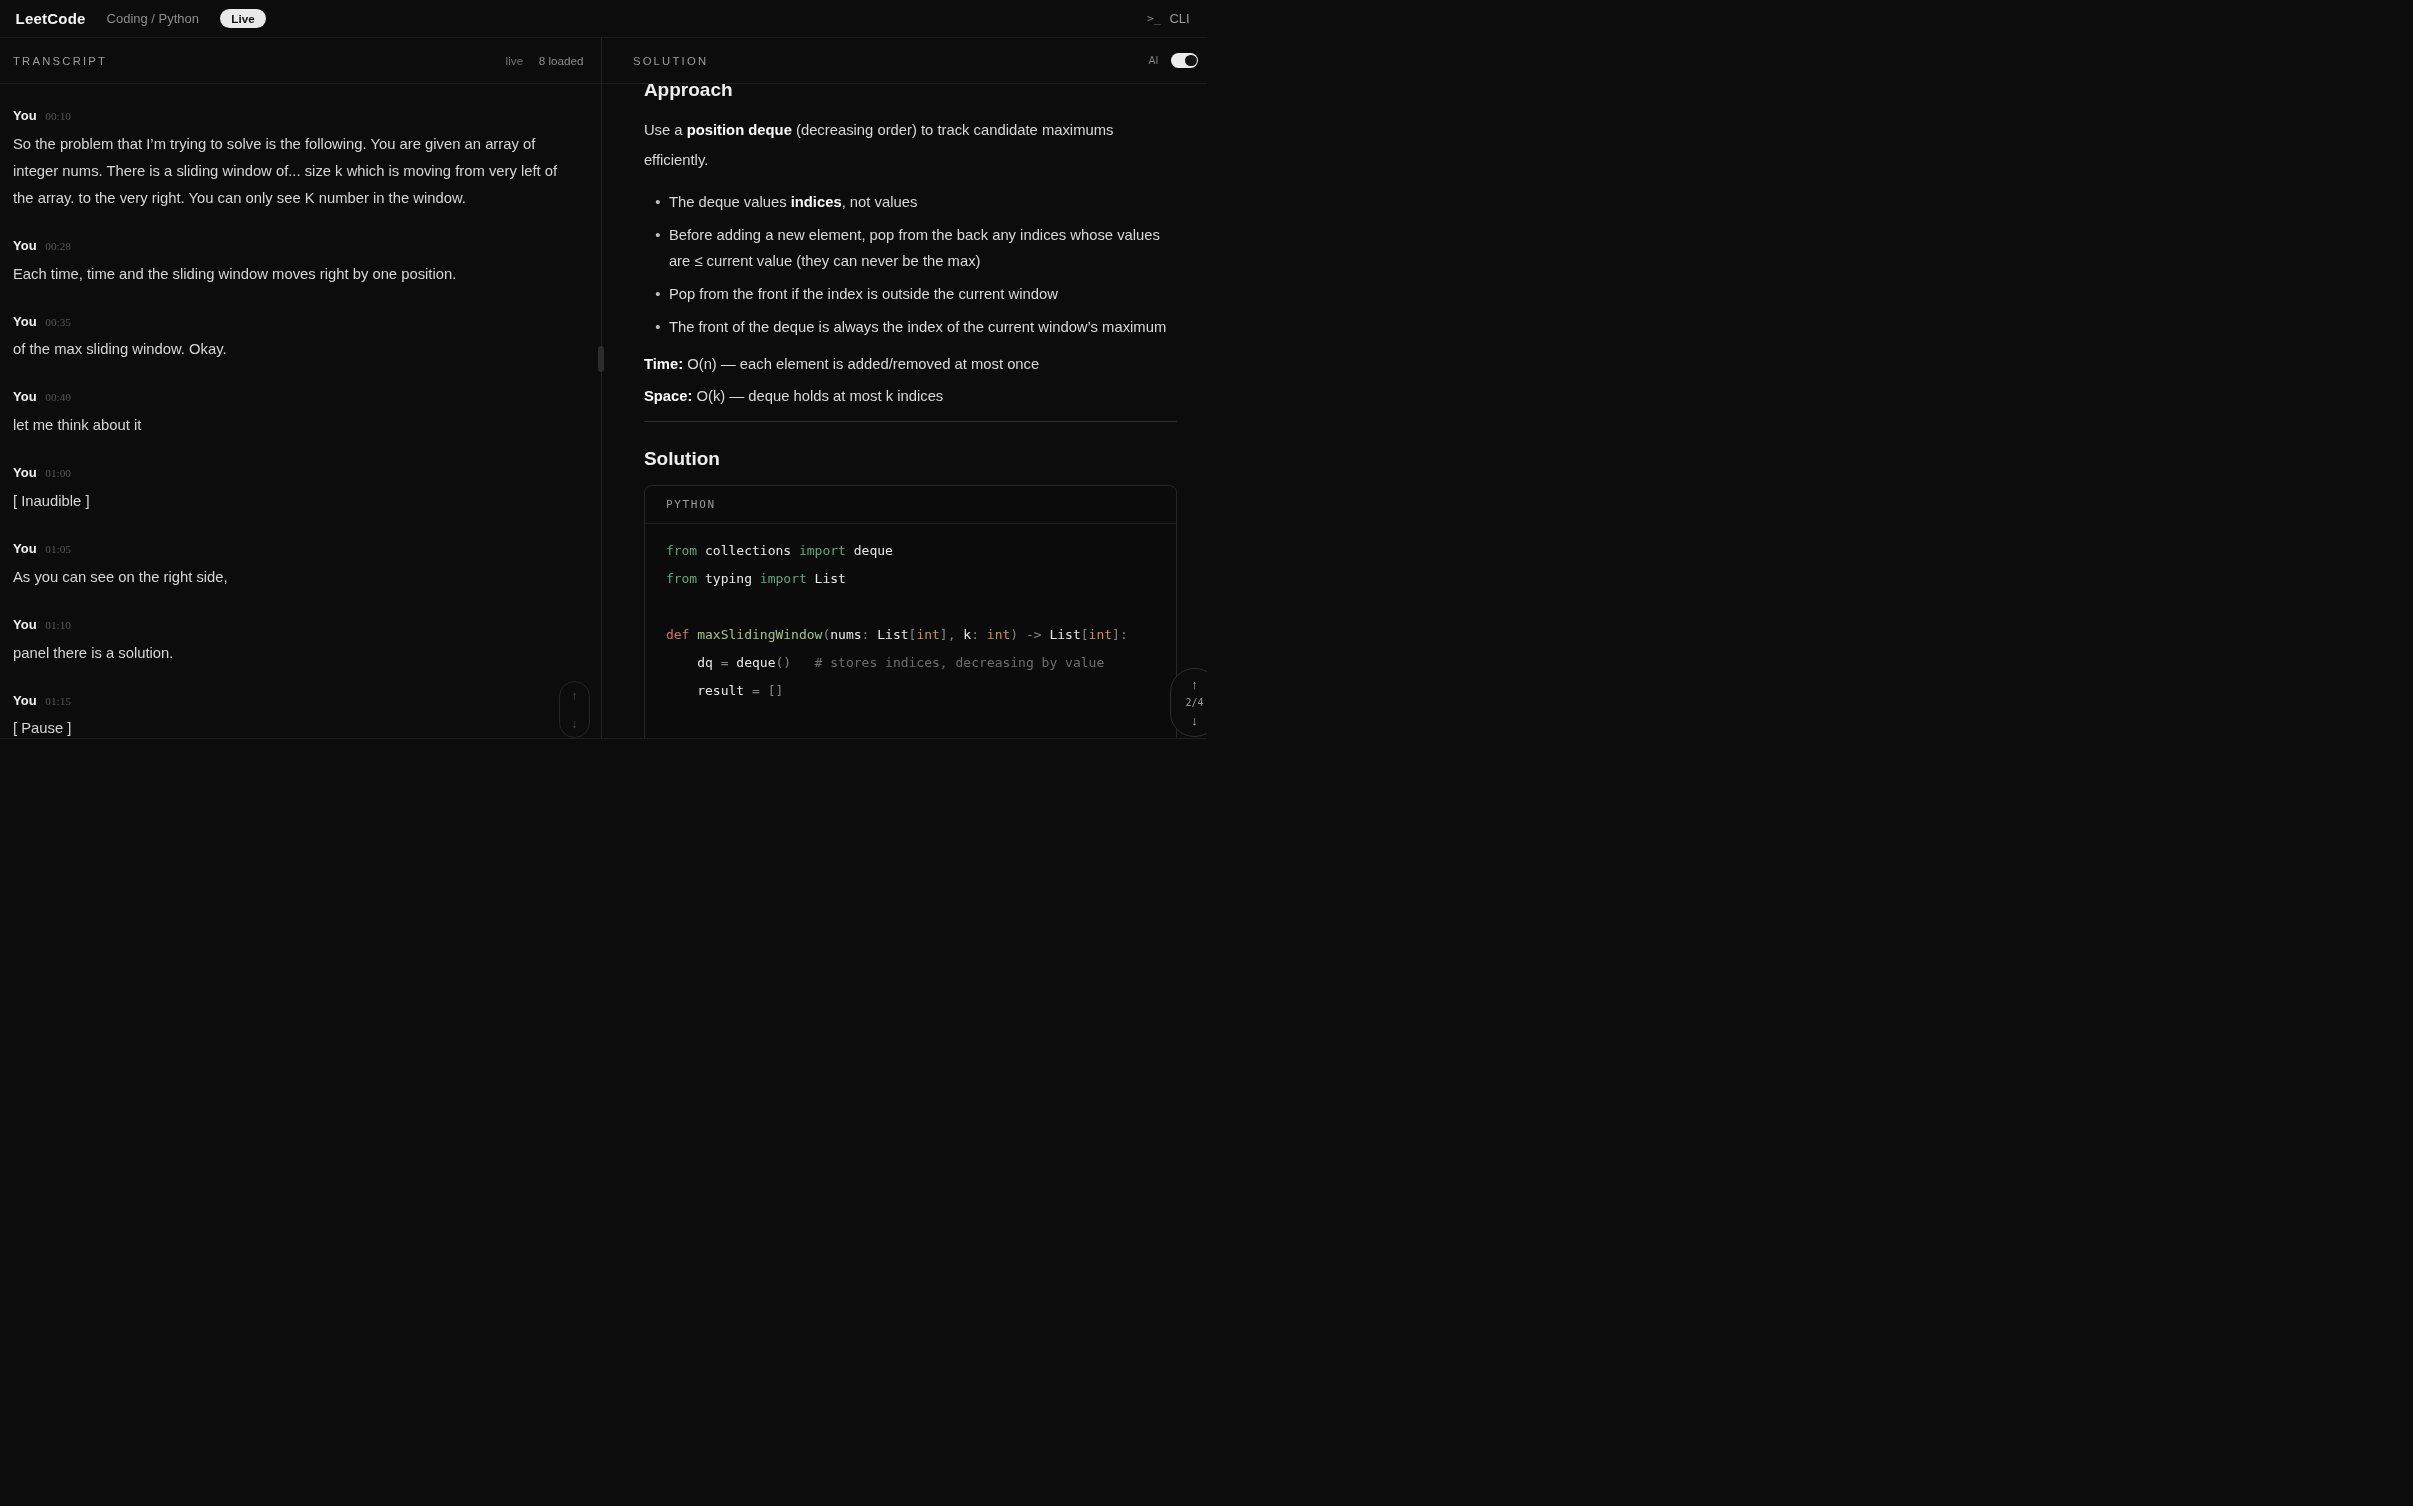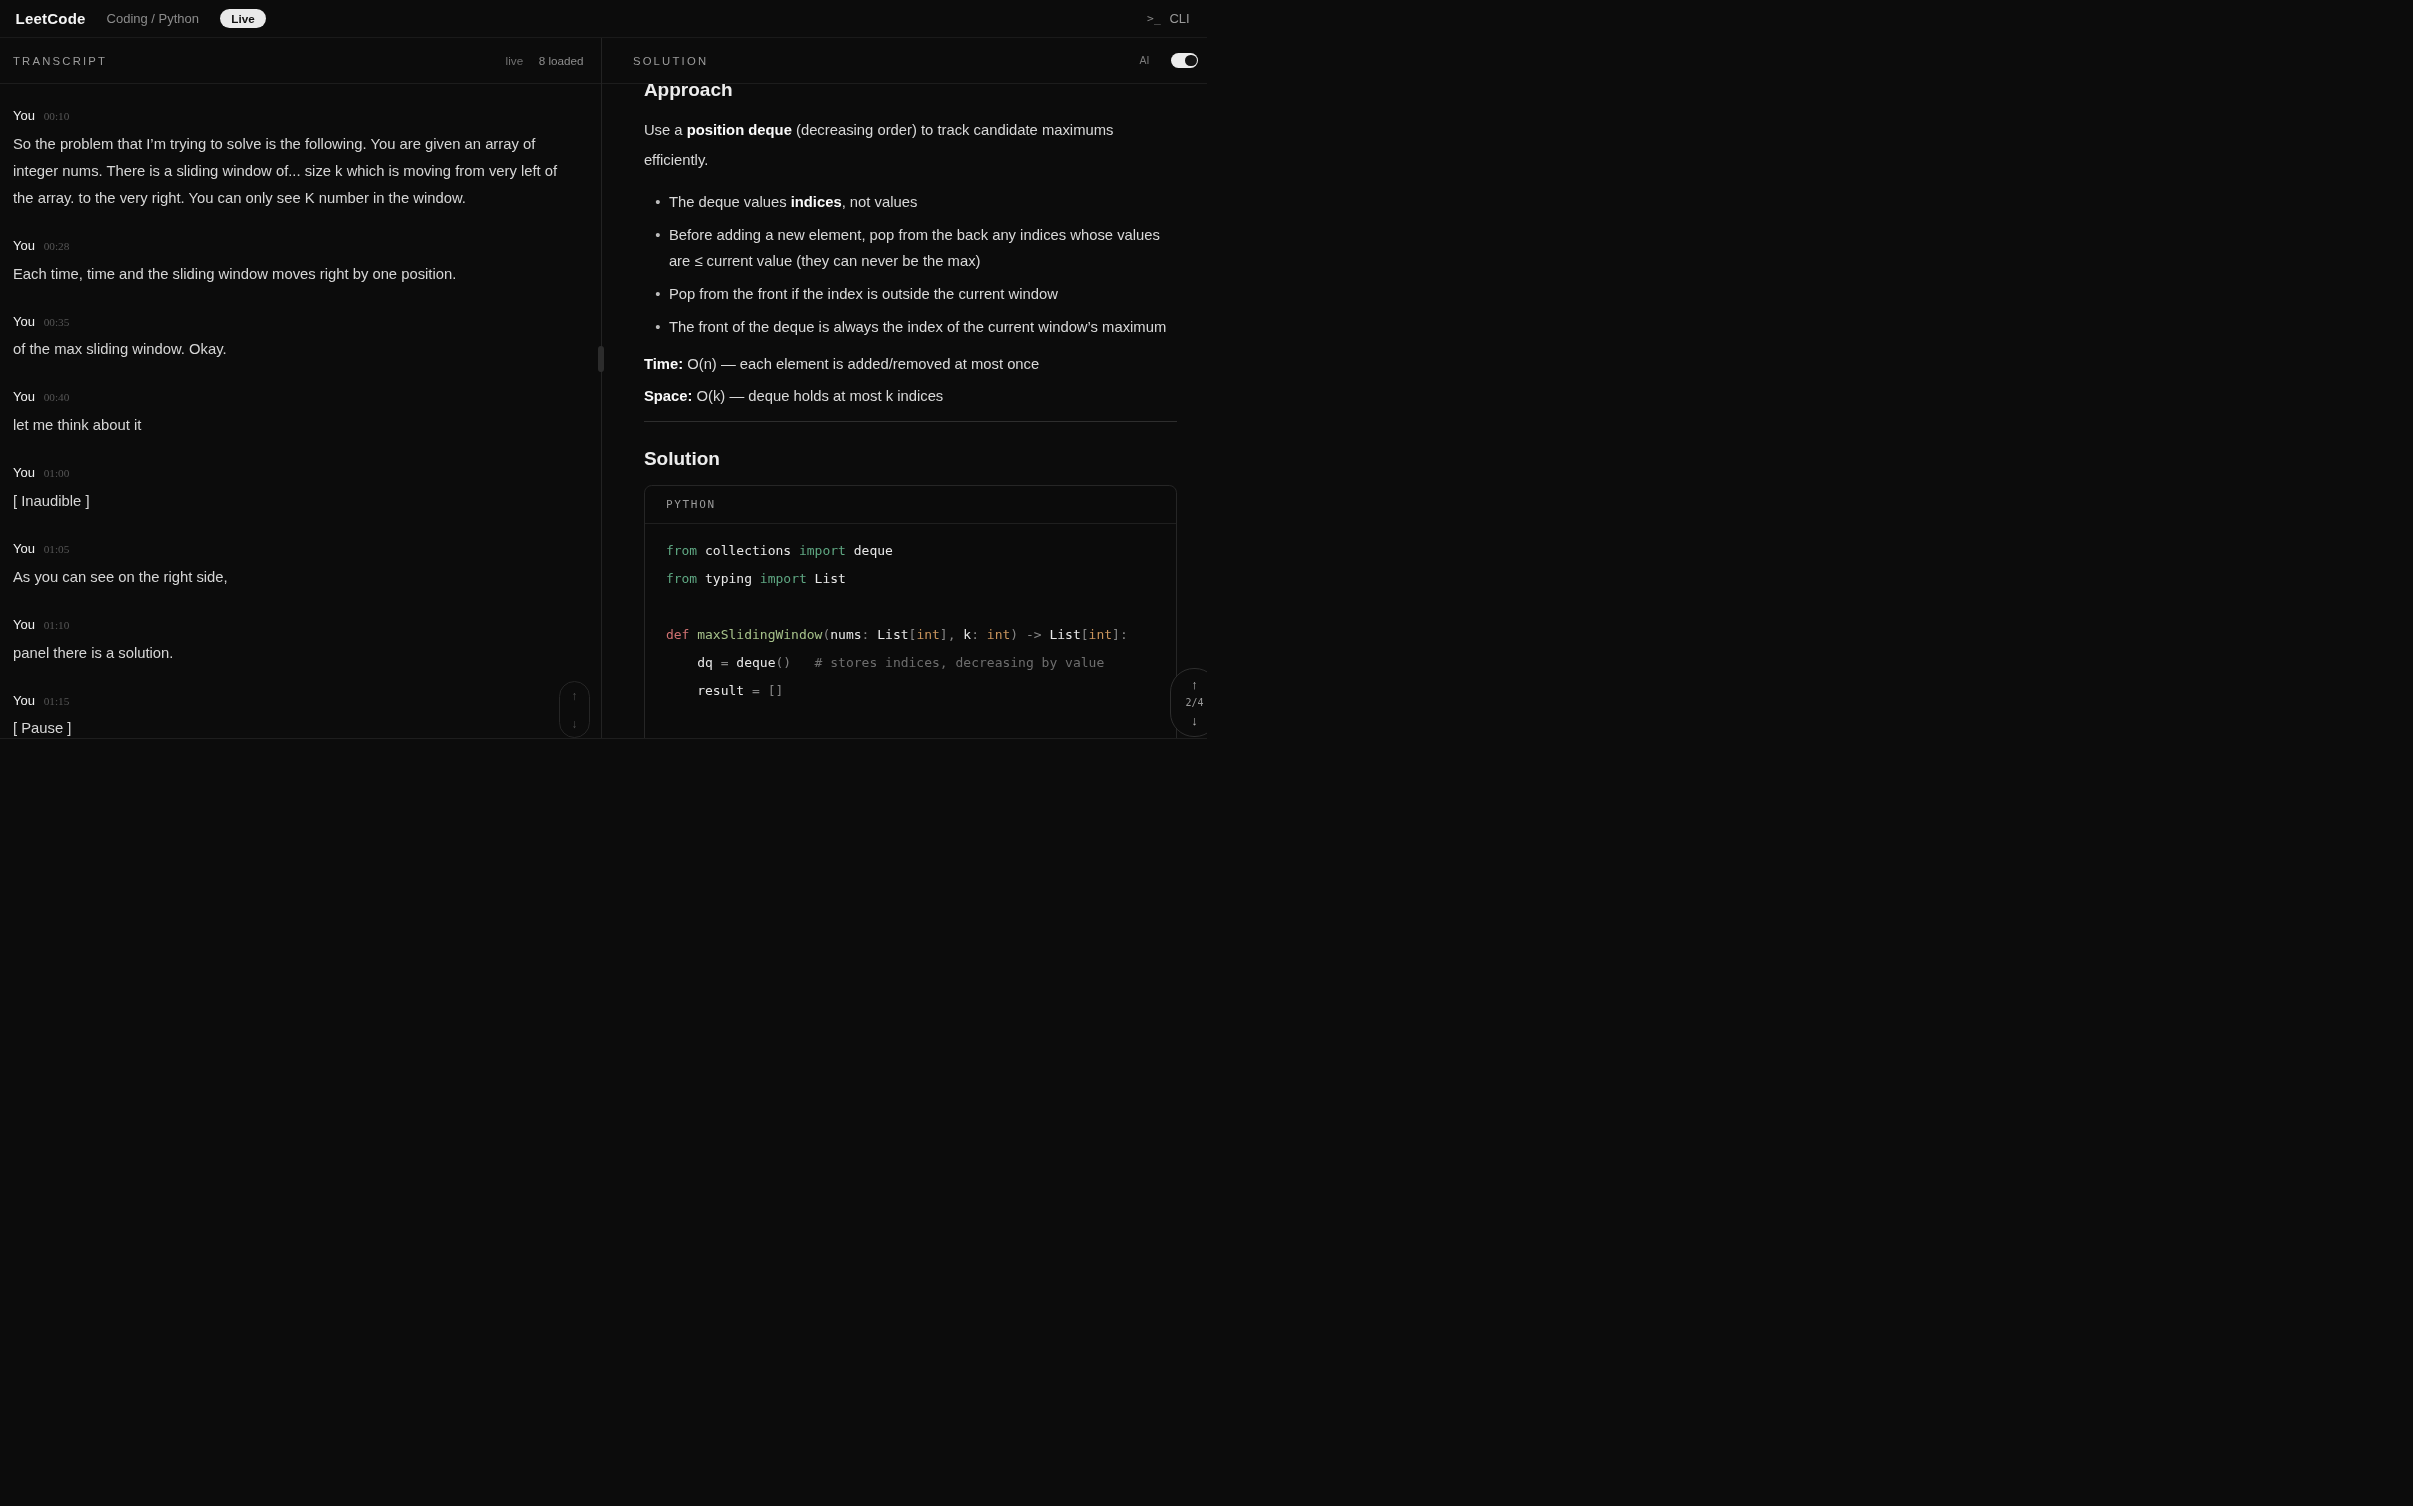--- a/index.html
+++ b/index.html
@@ -32,21 +32,21 @@
   .status-live { color:#707070; }
   .status-loaded { color:#8d8d8d; }
 
   .panel-body { height:654px; overflow:hidden; }
   .panel-transcript .panel-body { padding:24px 21px 0 13px; }
   .panel-solution  .panel-body { padding:0 30px 0 42px; }
 
   
   .entry { margin-bottom:26px; }
   .entry-head { display:flex; align-items:baseline; gap:8.7px; }
-  .speaker { font-size:13px; font-weight:400; color:#f0f0f0; }
+  .speaker { font-size:13px; font-weight:700; color:#f0f0f0; }
   .time { font-family:Liberation Serif, serif; font-size:11.3px; color:#565656; }
   .entry-text { margin-top:7.8px; font-size:14.8px; line-height:27px; color:#d6d6d6; }
 
   .scroll-capsule { position:absolute; right:11.3px; bottom:0; width:31px; height:57px; border:0.9px solid #262626; border-radius:867px; display:flex; flex-direction:column; align-items:center; justify-content:space-between; padding:7.8px 0; background:#0c0c0c; }
   .scroll-capsule .arr { color:#4f4f4f; font-size:12px; line-height:1; cursor:pointer; }
 
   
   .h2 { font-size:19px; font-weight:600; color:#ededed; }
   .approach-heading { margin-top:-5.2px; }
   .approach-intro { margin-top:15.6px; font-size:14.8px; line-height:29.5px; color:#d9d9d9; }
@@ -64,21 +64,21 @@
   .solution-heading { margin-top:26px; }
 
   .code-card { margin-top:14.8px; border:0.9px solid #262626; border-radius:7.8px; background:#0b0b0b; height:278px; overflow:hidden; }
   .code-card-header { display:flex; align-items:center; height:38px; padding:0 21px; border-bottom:0.9px solid #1f1f1f; }
   .lang-label { font-family:"DejaVu Sans Mono", monospace; font-size:11px; letter-spacing:1.7px; color:#9a9a9a; }
   .code-body { padding:13px 21px; }
   .code-line { font-family:"DejaVu Sans Mono", monospace; font-size:13px; line-height:28px; white-space:pre; }
   .tk-kw{color:#5fa883} .tk-def{color:#cf7171} .tk-fn{color:#a6c18a}
   .tk-type{color:#c9945c} .tk-punc{color:#858585} .tk-plain{color:#e8e8e8} .tk-comment{color:#6e6e6e}
 
-  .ai-wrap { margin-left:auto; display:flex; align-items:center; gap:22px; }
+  .ai-wrap { margin-left:auto; display:flex; align-items:center; gap:13px; }
   .ai-label { font-size:10.4px; color:#7d7d7d; }
   .toggle { position:relative; width:27px; height:14.8px; background:#ececec; border-radius:867px; cursor:pointer; }
   .toggle .knob { position:absolute; top:1.7px; right:1.7px; width:11.3px; height:11.3px; border-radius:50%; background:#141414; }
 
   .pager-capsule { position:absolute; right:-12px; top:630px; width:49px; height:69px; border:0.9px solid #2e2e2e; border-radius:24px; background:#0c0c0c; display:flex; flex-direction:column; align-items:center; justify-content:space-between; padding:8.7px 0; }
   .pager-capsule .arr { color:#b5b5b5; font-size:13px; line-height:1; cursor:pointer; }
   .pager-label { font-family:"DejaVu Sans Mono", monospace; font-size:10px; color:#9a9a9a; }
 
   .bottombar { position:absolute; left:0; right:0; bottom:0; height:15.6px; border-top:0.9px solid #1e1e1e; background:#0c0c0c; }
 </style>

